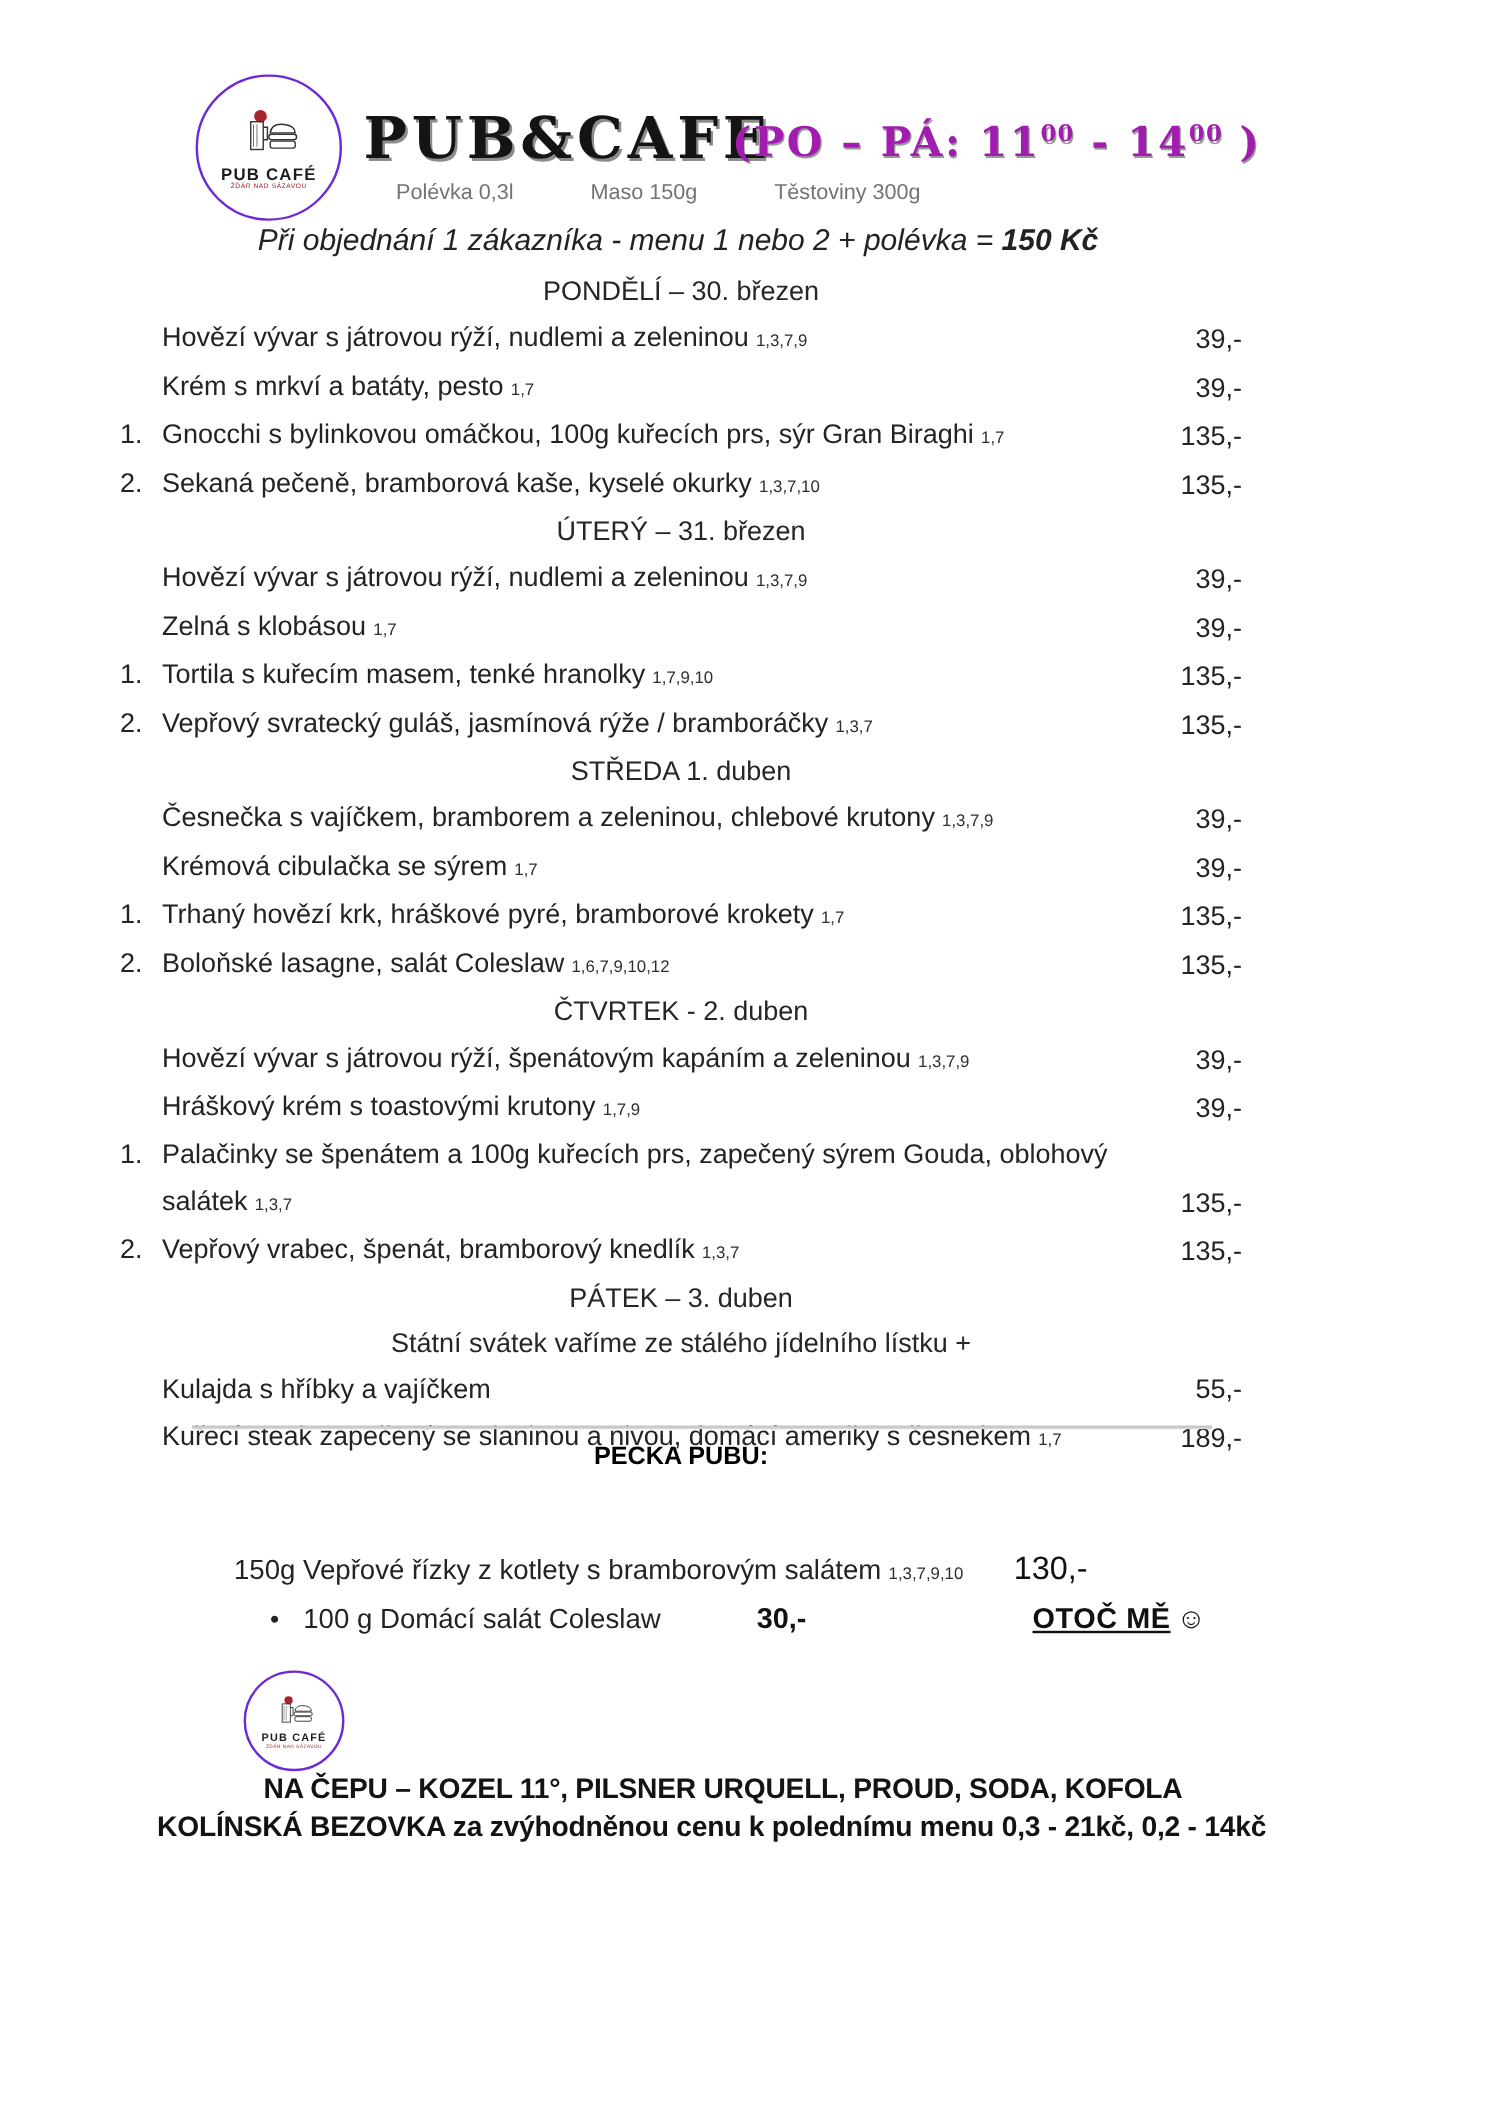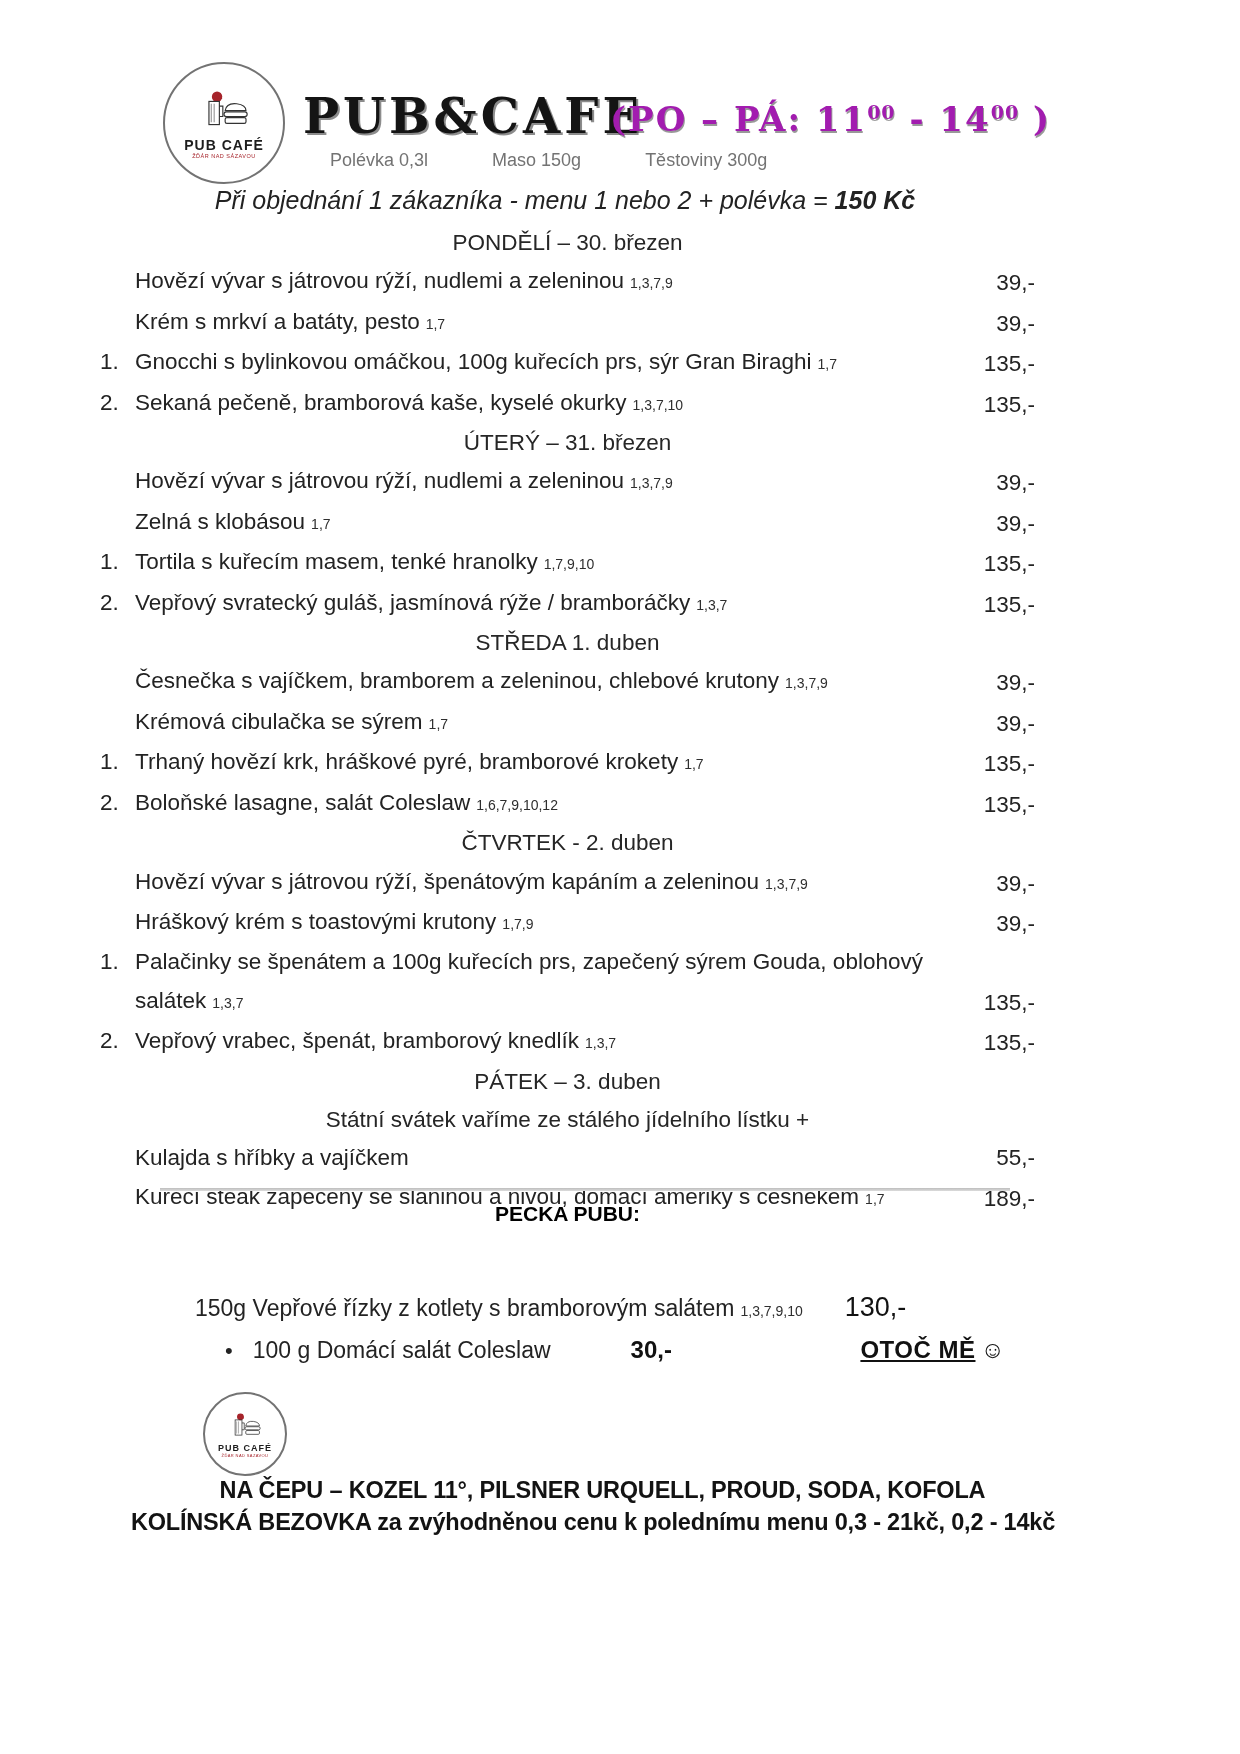--- a/index.html
+++ b/index.html
@@ -3,21 +3,21 @@
 <meta charset="utf-8">
 <style>
   html,body{margin:0;padding:0;background:#888;}
   .page{
     position:relative;width:1240px;height:1754px;margin:0 auto;
     background:#ffffff;overflow:hidden;
     font-family:"Liberation Sans","DejaVu Sans",sans-serif;
     color:#232323;
   }
   
-  .logo{position:absolute;border:2px solid #737373;border-radius:50%;background:#fff;
+  .logo{position:absolute;border:2px solid #6d28d9;border-radius:50%;background:#fff;
         display:flex;flex-direction:column;align-items:center;justify-content:center;text-align:center;}
   .logo-lg{left:163px;top:62px;width:118px;height:118px;}
   .logo-sm{left:203px;top:1392px;width:80px;height:80px;}
   .logo svg{display:block;}
   .logo-lg svg{width:58px;height:44px;margin-top:4px;}
   .logo-sm svg{width:38px;height:29px;margin-top:2px;}
   .logo-name{font-weight:bold;letter-spacing:1px;color:#1d1d1d;}
   .logo-lg .logo-name{font-size:14px;margin-top:2px;}
   .logo-sm .logo-name{font-size:9px;margin-top:1px;}
   .logo-sub{color:#a6242b;}

